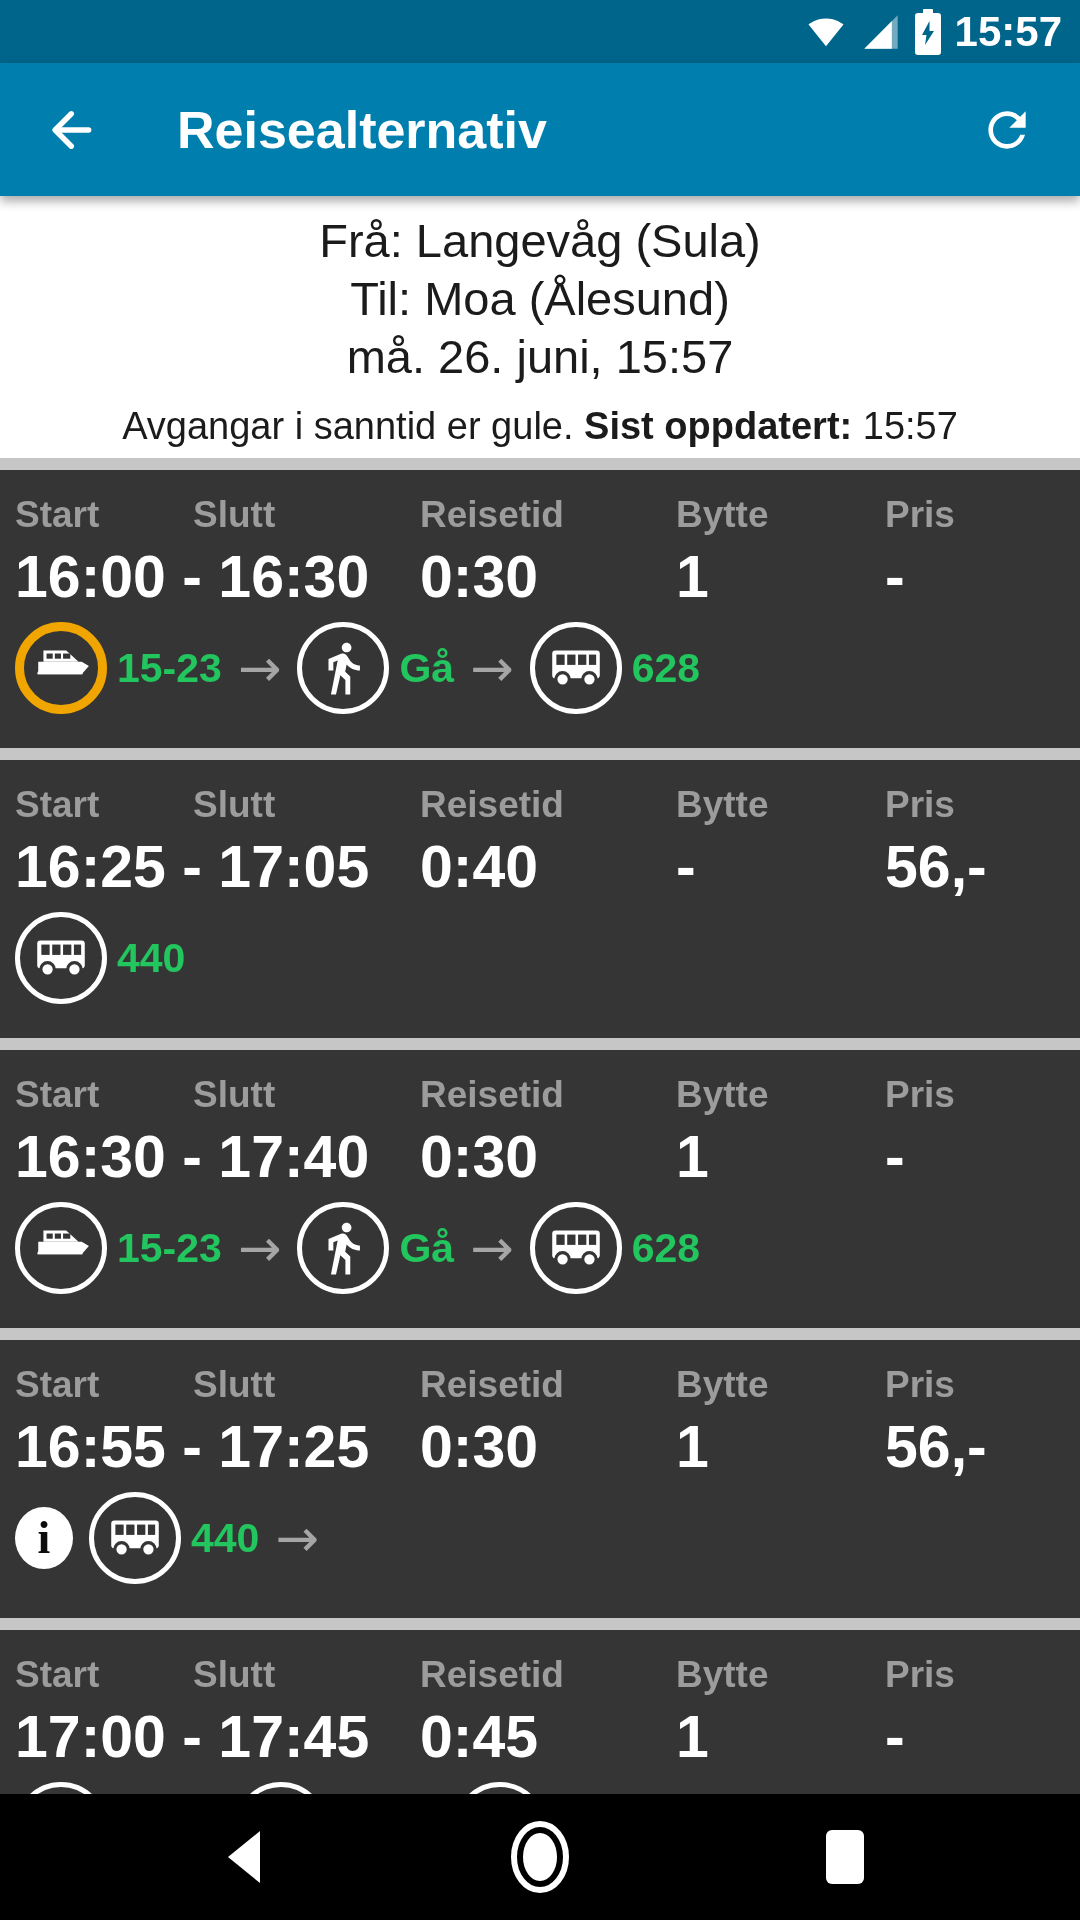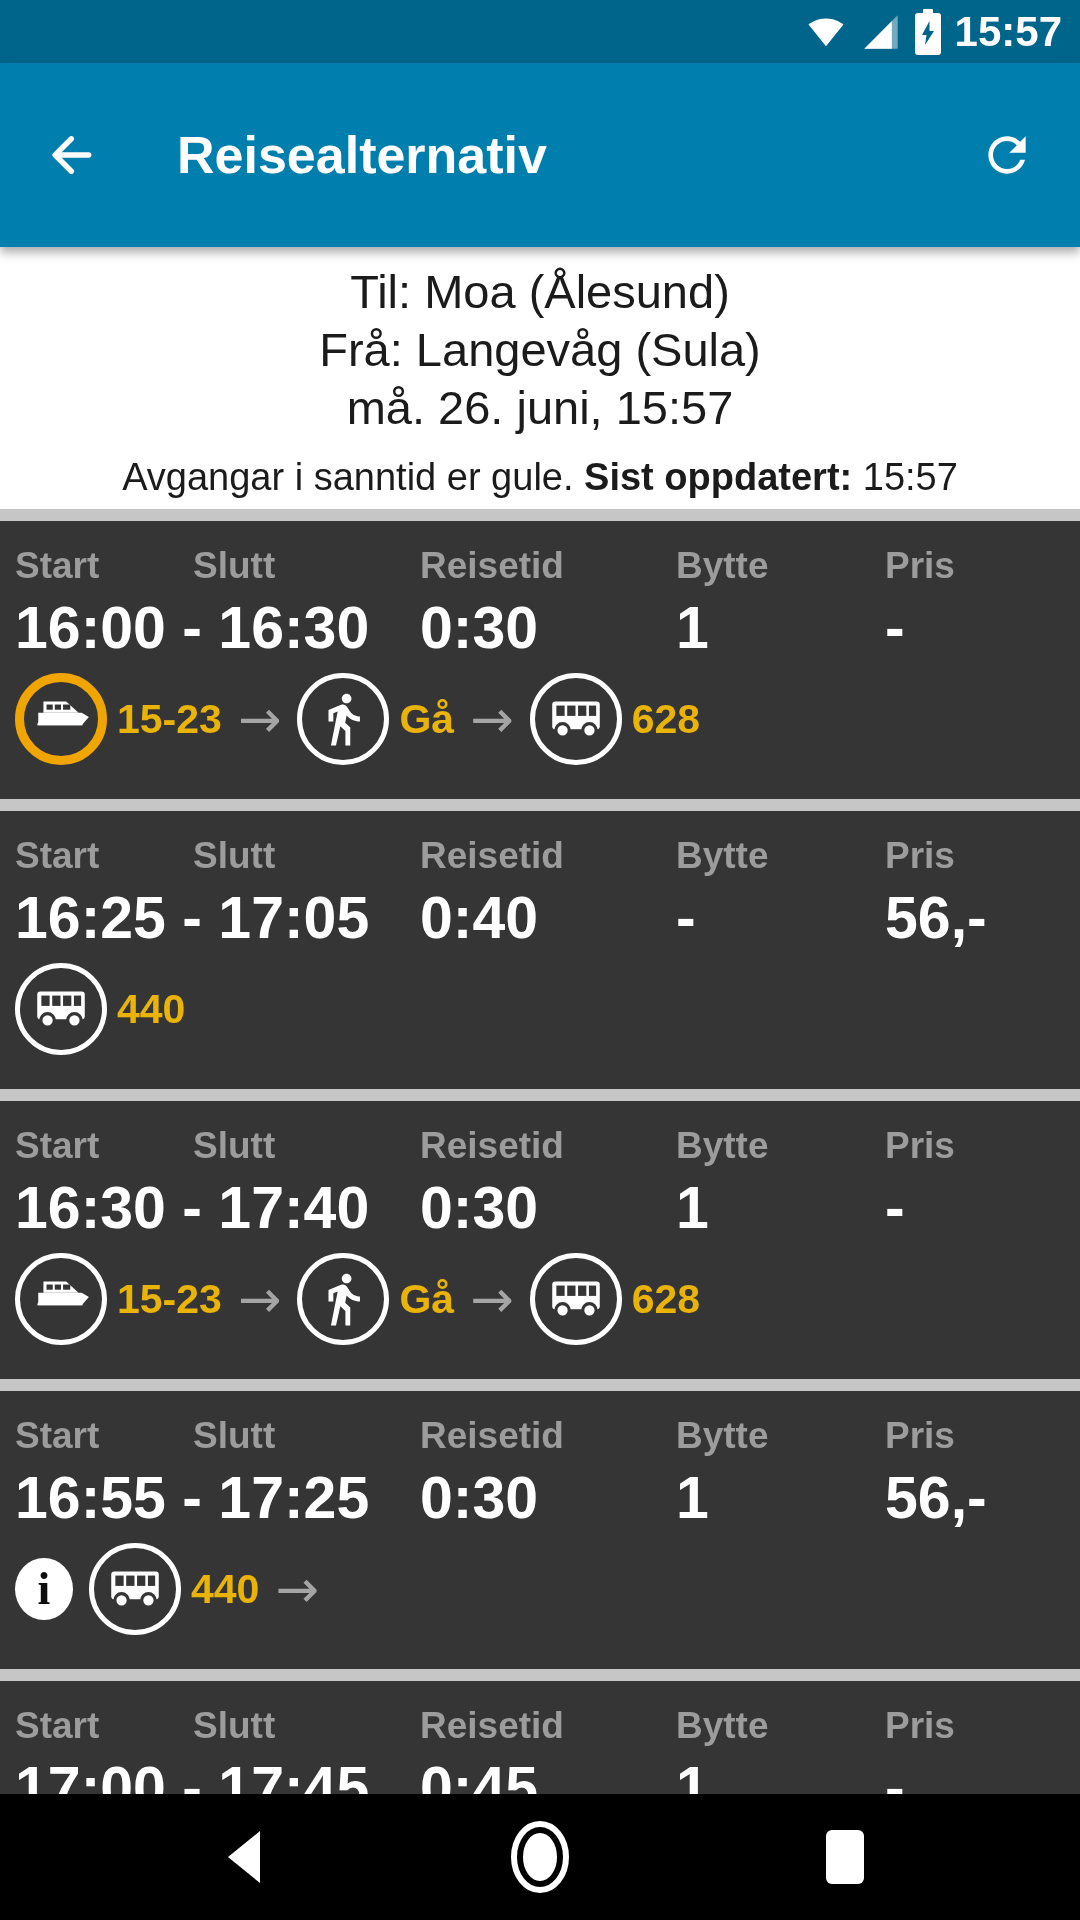--- a/index.html
+++ b/index.html
@@ -14,41 +14,41 @@
   html,body{width:1080px;height:1920px;overflow:hidden;background:#000;}
   body{font-family:"Liberation Sans", sans-serif;position:relative;}
   .screen{position:absolute;inset:0;width:1080px;height:1920px;background:#fff;overflow:hidden;}
 
   
   .status-bar{height:63px;background:var(--status-teal);display:flex;align-items:center;justify-content:flex-end;padding-right:18px;gap:14px;}
   .status-bar .time{color:#fff;font-size:42px;font-weight:700;letter-spacing:0;}
   .status-icon{display:flex;align-items:center;}
 
   
-  .app-bar{height:184px;background:var(--app-teal);display:flex;align-items:center;position:relative;box-shadow:0 5px 10px rgba(0,0,0,.35);z-index:5;}
+  .app-bar{height:133px;background:var(--app-teal);display:flex;align-items:center;position:relative;box-shadow:0 5px 10px rgba(0,0,0,.35);z-index:5;}
   .back-btn{width:110px;height:110px;display:flex;align-items:center;justify-content:center;margin-left:12px;}
   .app-title{color:#fff;font-size:52px;font-weight:700;margin-left:55px;}
   .refresh-btn{position:absolute;right:28px;top:50%;transform:translateY(-50%);width:90px;height:90px;display:flex;align-items:center;justify-content:center;}
 
   
   .trip-header{background:#fff;padding:16px 0 12px 0;text-align:center;color:#1B1B1B;}
   .trip-header .big{font-size:47px;line-height:58px;font-weight:400;}
   .trip-header .note{font-size:38px;line-height:40px;margin-top:20px;}
   .trip-header .note b{font-weight:700;}
 
   
   .trip-list{background:var(--card);}
   .trip-card{background:var(--card);border-top:12px solid var(--sep);padding:24px 8px 36px 15px;height:290px;overflow:visible;}
   .trip-labels{display:grid;grid-template-columns:178px 227px 256px 209px 1fr;color:var(--muted);font-size:37px;font-weight:700;line-height:42px;}
   .trip-values{display:grid;grid-template-columns:405px 256px 209px 1fr;color:#fff;font-size:59px;font-weight:700;line-height:54px;margin-top:14px;}
   .trip-legs{display:flex;align-items:center;margin-top:18px;height:92px;}
   .leg{display:flex;align-items:center;}
   .leg-circle{width:92px;height:92px;border:5px solid #fff;border-radius:50%;display:flex;align-items:center;justify-content:center;flex:0 0 auto;}
   .leg-circle.realtime{border:9px solid var(--yellow);}
-  .leg-label{color:#eab308;font-size:41px;font-weight:700;margin-left:10px;white-space:nowrap;}
+  .leg-label{color:#22c55e;font-size:41px;font-weight:700;margin-left:10px;white-space:nowrap;}
   .leg-arrow{color:#A5A5A5;font-size:52px;font-weight:400;margin:0 16px;font-family:"DejaVu Sans", sans-serif;}
   .info-badge{width:58px;height:62px;background:#fff;border-radius:50%;display:flex;align-items:center;justify-content:center;margin-right:16px;flex:0 0 auto;}
   .info-badge span{font-family:"Liberation Serif", serif;font-weight:700;font-size:46px;color:#0d0d0d;line-height:1;}
   .trip-card.partial .leg-arrow{margin:0 42px;}
 
   
   .nav-bar{position:absolute;left:0;bottom:0;width:1080px;height:126px;background:#000;z-index:10;}
   .nav-btn{position:absolute;top:50%;transform:translate(-50%,-50%);display:flex;align-items:center;justify-content:center;}
   .nav-back{left:243px;}
   .nav-home{left:540px;}
@@ -95,22 +95,22 @@
     </div>
     <div class="app-title">Reisealternativ</div>
     <div class="refresh-btn">
       <svg width="56" height="56" viewBox="0 0 24 24">
         <path fill="#fff" d="M17.65 6.35C16.2 4.9 14.21 4 12 4c-4.42 0-7.99 3.58-8 8s3.57 8 8 8c3.73 0 6.84-2.55 7.73-6h-2.08c-.82 2.33-3.04 4-5.65 4-3.31 0-6-2.69-6-6s2.69-6 6-6c1.66 0 3.14.69 4.22 1.78L13 11h7V4l-2.35 2.35z"></path>
       </svg>
     </div>
   </div>
 
   <div class="trip-header">
+    <div class="big">Frå: Langevåg (Sula)</div>
     <div class="big">Til: Moa (Ålesund)</div>
-    <div class="big">Frå: Langevåg (Sula)</div>
     <div class="big">må. 26. juni, 15:57</div>
     <div class="note"><span>Avgangar i sanntid er gule. </span><b>Sist oppdatert:</b><span> 15:57</span></div>
   </div>
 
   <div class="trip-list" id="trip-list">
     <div class="trip-card">
       <div class="trip-labels">
         <span>Start</span>
         <span>Slutt</span>
         <span>Reisetid</span>

